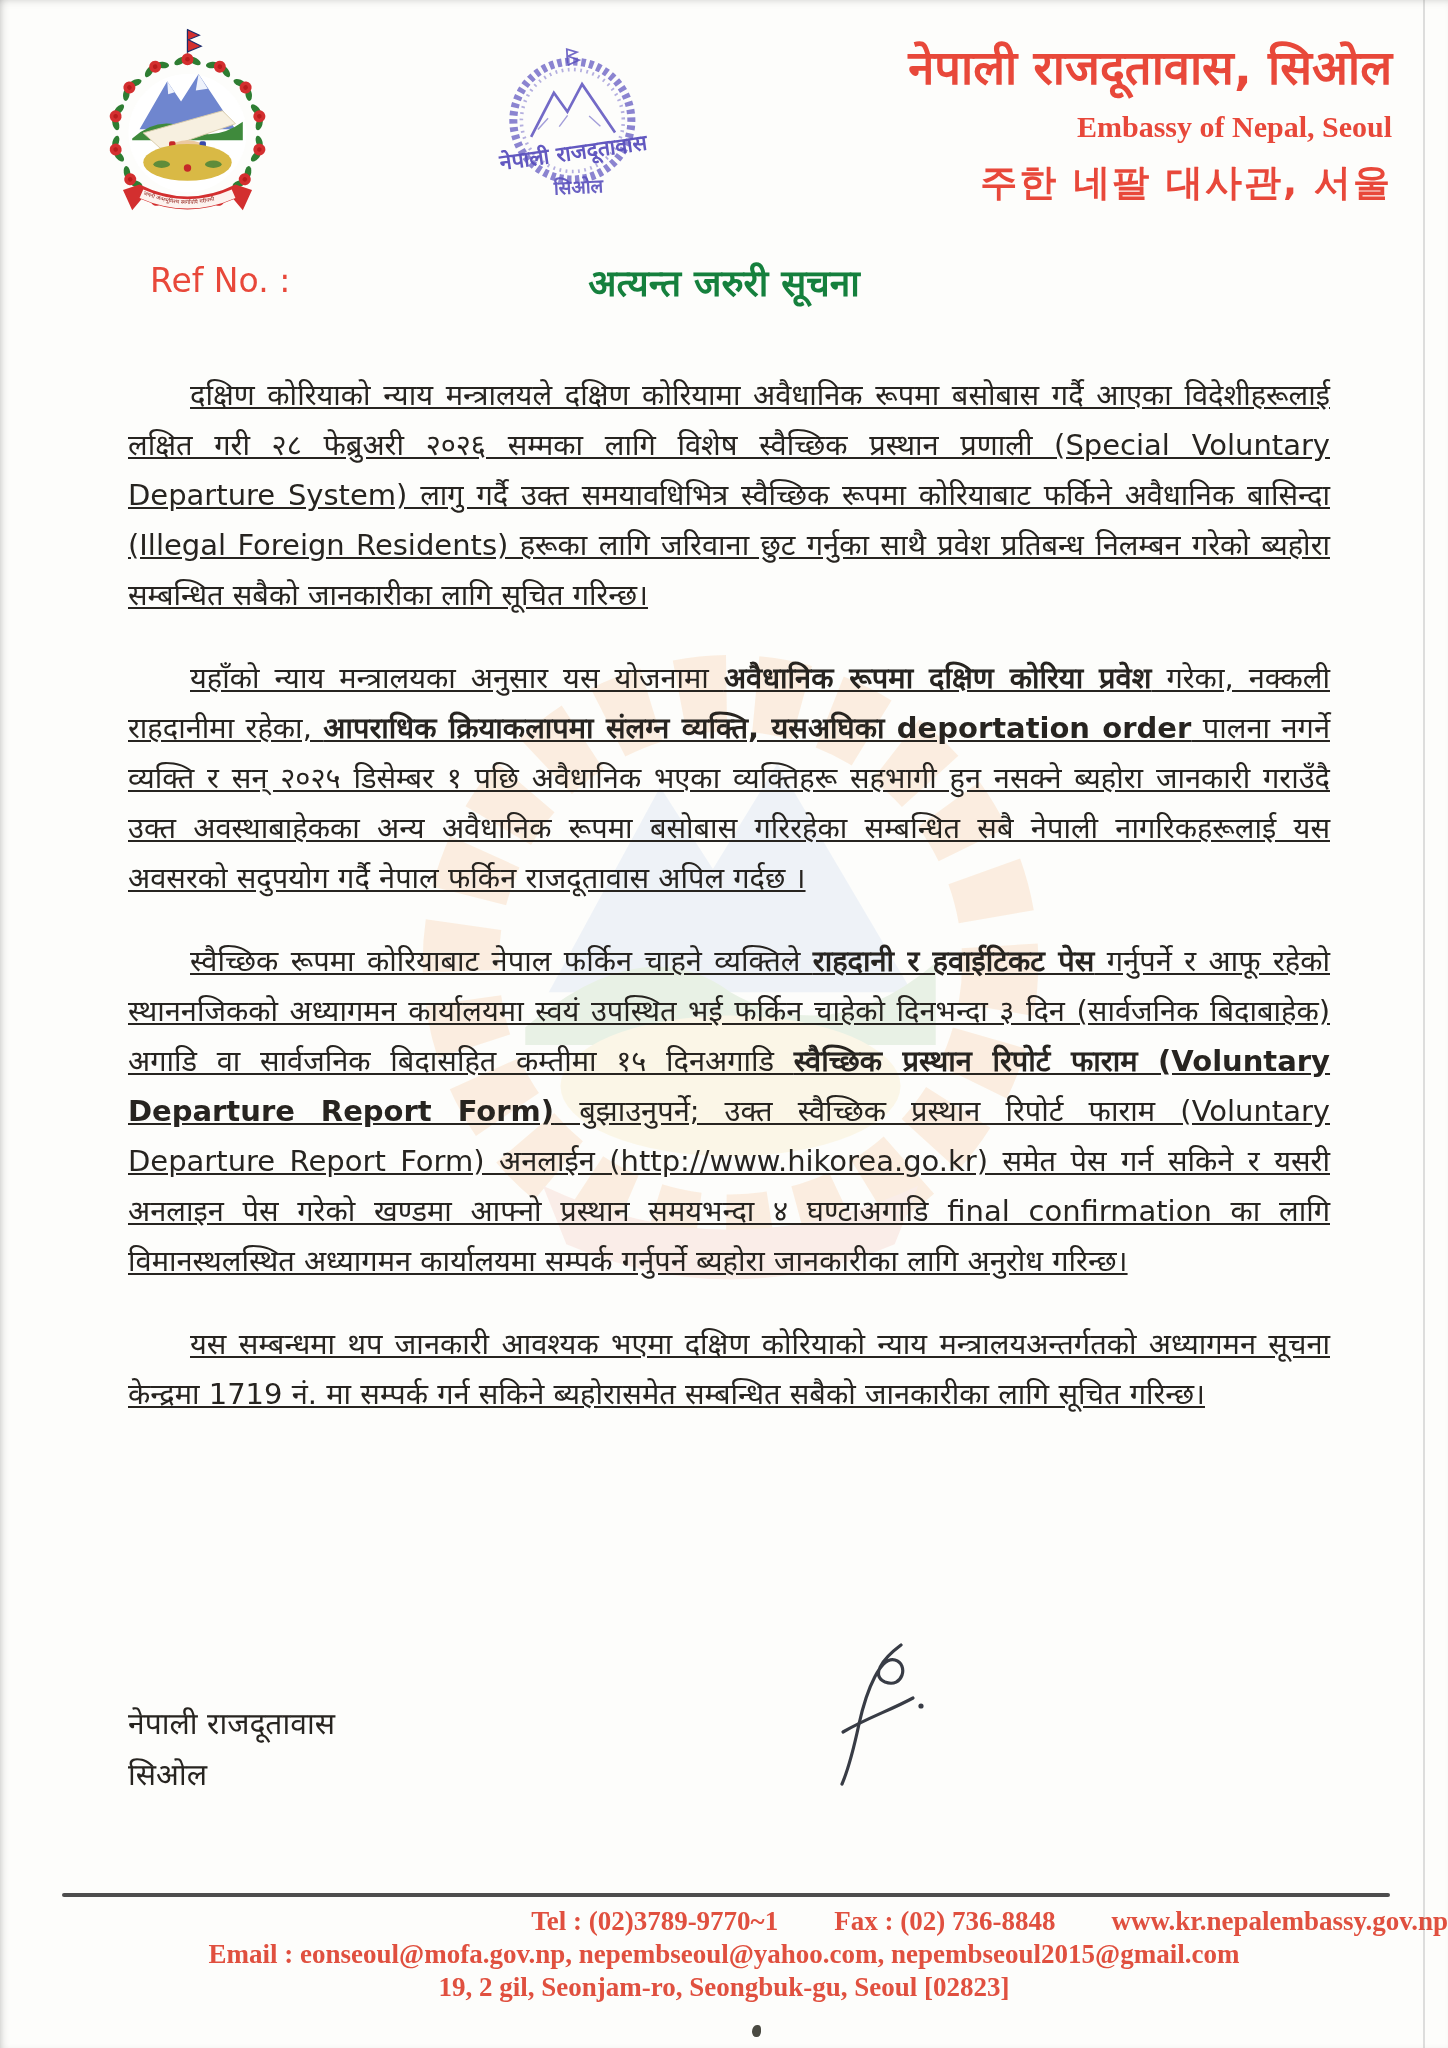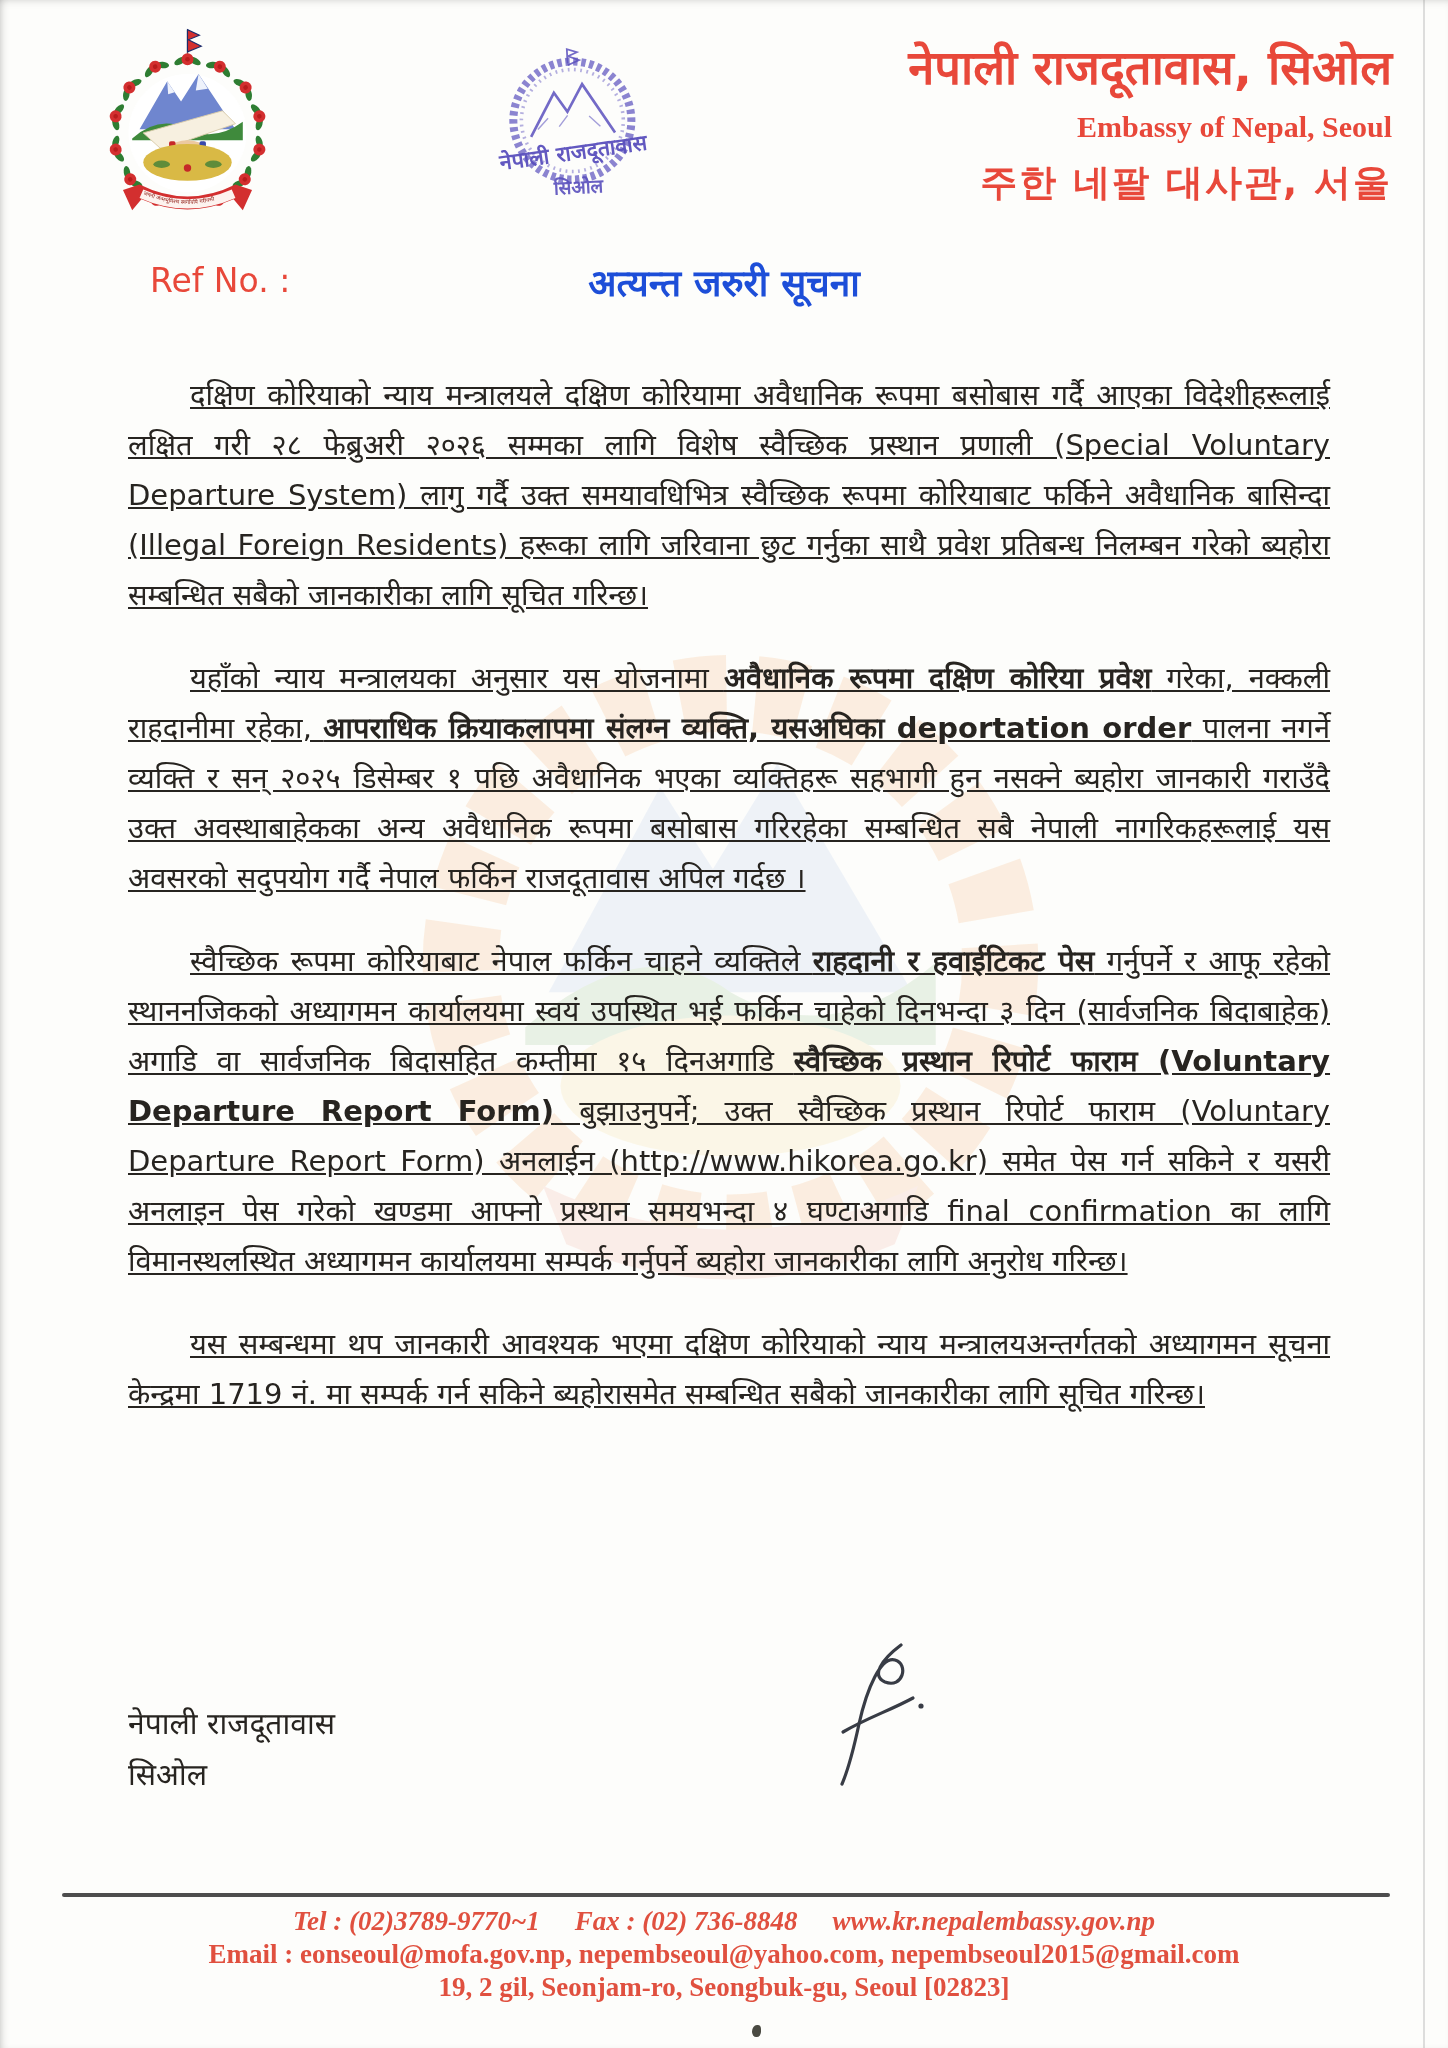--- a/index.html
+++ b/index.html
@@ -11,35 +11,35 @@
   }
   
   .emblem{position:absolute;left:95px;top:26px;}
   .stamp{position:absolute;left:497px;top:40px;}
   .stamp svg{overflow:visible;transform:rotate(-3deg);}
   .hdr-text{position:absolute;top:38px;right:56px;text-align:right;color:#e8483a;}
   .hdr-nep{font-size:47px;font-weight:700;line-height:60px;white-space:nowrap;text-align:center;}
   .hdr-eng{font-family:"Liberation Serif","DejaVu Serif",serif;font-size:30px;font-weight:700;line-height:57px;white-space:nowrap;}
   .hdr-kor{font-size:37px;font-weight:700;line-height:55px;letter-spacing:2px;white-space:nowrap;}
   .ref{position:absolute;left:150px;top:250px;color:#e8483a;font-size:33px;margin-top:11px;}
-  .title{position:absolute;left:0;right:0;top:256px;text-align:center;font-size:37px;font-weight:700;color:#1d4ed8;}
+  .title{position:absolute;left:0;right:0;top:256px;text-align:center;font-size:37px;font-weight:700;color:#15803d;}
   
   .watermark{position:absolute;left:408px;top:575px;width:645px;height:805px;opacity:.17;pointer-events:none;}
   
   .body-text{position:absolute;left:128px;top:370px;width:1202px;font-size:29px;line-height:50px;color:#272420;text-align:justify;}
   .body-text p{margin:0 0 33px 0;text-indent:62px;text-decoration:underline;}
   .b{font-weight:700;}
   
   .signature{position:absolute;left:815px;top:1640px;}
   .signoff{position:absolute;left:128px;top:1698px;font-size:30px;line-height:51px;color:#272420;}
   
   .footer-rule{position:absolute;left:62px;top:1893px;width:1328px;height:4px;background:#4d4d4d;border-radius:2px;}
   .footer{position:absolute;left:0;right:0;top:1905px;text-align:center;color:#e0503f;
     font-family:"Liberation Serif","DejaVu Serif",serif;font-weight:700;font-size:27px;line-height:33px;}
-  .footer .row1{display:flex;justify-content:center;gap:35px;font-style:italic;}
+  .footer .row1{display:flex;justify-content:flex-end;gap:56px;}
   
   .scan-line-right{position:absolute;top:0;bottom:0;right:23px;width:2px;background:rgba(110,110,110,.22);}
   .ink-dot{position:absolute;left:752px;top:2025px;width:9px;height:12px;background:#4a4a42;border-radius:60% 40% 50% 50%;}
 </style>
 </head>
 <body>
 
 <div class="page">
 
   <div class="emblem">

